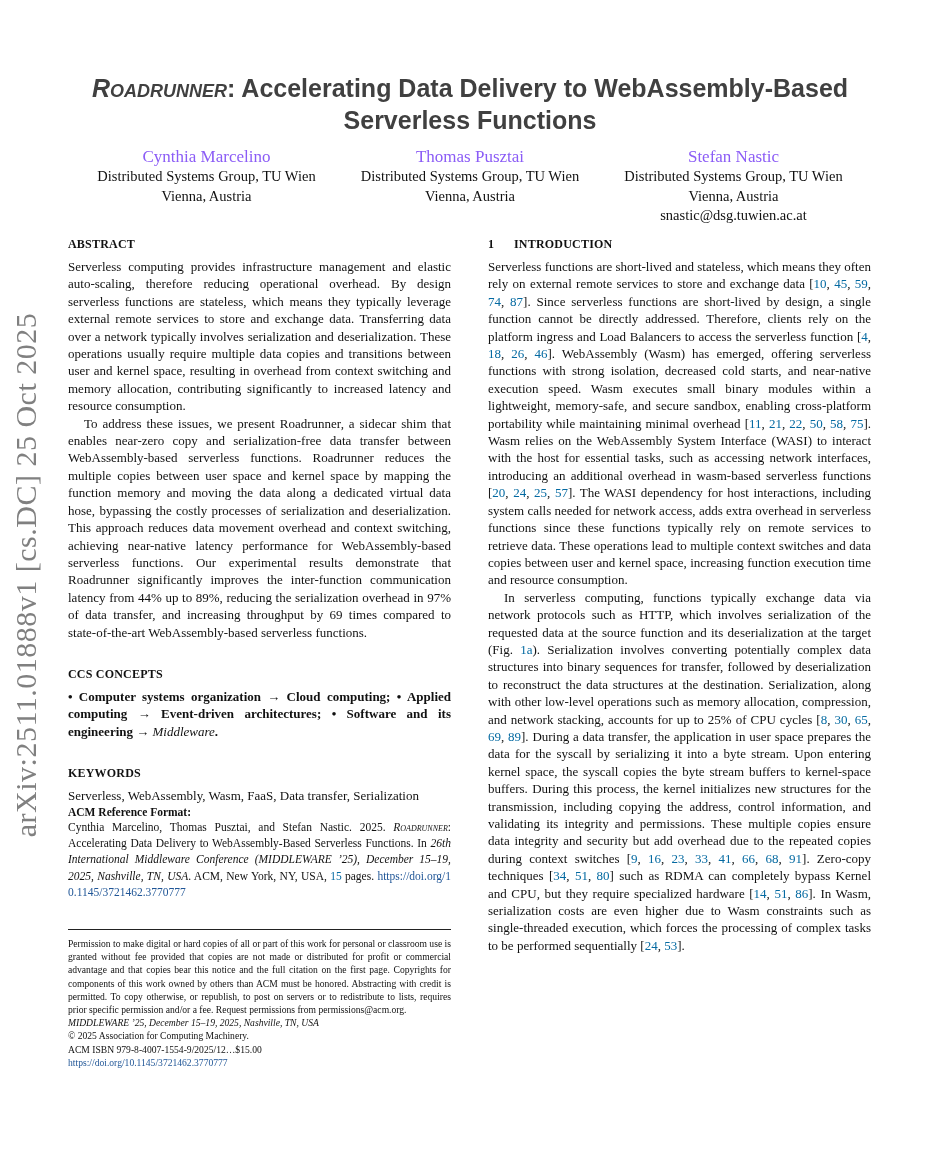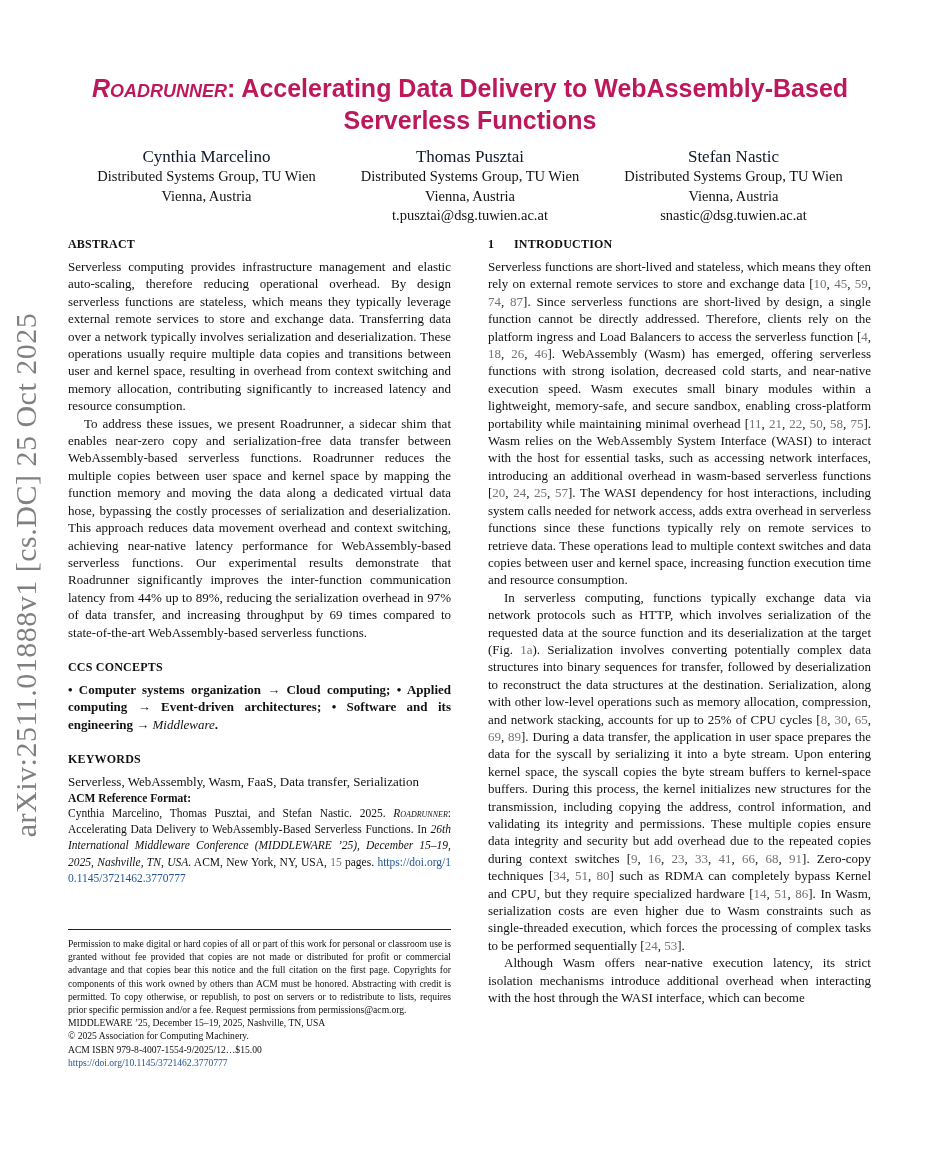--- a/index.html
+++ b/index.html
@@ -4,37 +4,37 @@
 <style>
   html, body { margin:0; padding:0; background:#ffffff; }
   body { width:935px; height:1153px; position:relative; overflow:hidden;
          font-family:"Liberation Serif","DejaVu Serif",serif; color:#111; }
   .arxiv { position:absolute; left:6px; top:290px; width:40px; height:570px; }
   .arxiv span { position:absolute; left:50%; top:50%; transform:translate(-50%,-50%) rotate(-90deg);
                 white-space:nowrap; font-size:30px; color:#808080; letter-spacing:0.5px;
                 font-family:"Liberation Serif",serif; }
   .title { position:absolute; left:60px; top:72px; width:820px; text-align:center;
            font-family:"Liberation Sans","DejaVu Sans",sans-serif; font-weight:bold;
-           font-size:25px; line-height:32px; color:#be185d; }
+           font-size:25px; line-height:32px; color:#404040; }
   .title .sc { font-style:italic; font-variant:small-caps; }
   .authors { position:absolute; left:75px; top:146px; width:790px; display:flex; justify-content:space-between; }
   .author { width:263px; text-align:center; font-size:14.5px; line-height:19.5px; }
-  .author .name { color:#0f172a; font-size:17px; line-height:21px; }
+  .author .name { color:#8b5cf6; font-size:17px; line-height:21px; }
   .col { position:absolute; top:234px; width:383px; font-size:13px; line-height:17.4px; text-align:justify; hyphens:auto; }
   .col.left { left:68px; }
   .col.right { left:488px; }
   h2 { font-size:12px; font-weight:bold; margin:0 0 4px 0; line-height:20px; letter-spacing:0.2px; }
   h2 .num { display:inline-block; width:26px; }
   p { margin:0; }
   p.indent { text-indent:16px; }
-  .cite { color:#737373; }
+  .cite { color:#0369a1; }
   .link { color:#1f5596; }
   .ccs { font-weight:bold; }
   .ccs em { font-weight:normal; }
-  .sec { margin-top:16px; }
+  .sec { margin-top:23px; }
   .refhead { font-weight:bold; font-size:11.5px; line-height:14px; }
   .reftext { font-size:11.5px; line-height:16.4px; text-align:justify; }
   .reftext .sc { font-style:italic; font-variant:small-caps; }
   .perm { position:absolute; left:68px; top:929px; width:383px; border-top:1.5px solid #222; padding-top:7px;
           font-size:9.6px; line-height:13.2px; text-align:justify; }
 </style>
 </head>
 <body>
 
 <div class="arxiv">
@@ -49,21 +49,20 @@
 <div class="authors">
   <div class="author">
     <div class="name">Cynthia Marcelino</div>
     <div>Distributed Systems Group, TU Wien</div>
     <div>Vienna, Austria</div>
   </div>
   <div class="author">
     <div class="name">Thomas Pusztai</div>
     <div>Distributed Systems Group, TU Wien</div>
     <div>Vienna, Austria</div>
-    <div>t.pusztai@dsg.tuwien.ac.at</div>
   </div>
   <div class="author">
     <div class="name">Stefan Nastic</div>
     <div>Distributed Systems Group, TU Wien</div>
     <div>Vienna, Austria</div>
     <div>snastic@dsg.tuwien.ac.at</div>
   </div>
 </div>
 
 <div class="col left">
@@ -76,24 +75,23 @@
 
   <h2 class="sec">KEYWORDS</h2>
   <p>Serverless, WebAssembly, Wasm, FaaS, Data transfer, Serialization</p>
 
   <div class="refhead">ACM Reference Format:</div>
   <div class="reftext"><span>Cynthia Marcelino, Thomas Pusztai, and Stefan Nastic. 2025. </span><span class="sc">Roadrunner</span><span>: Accelerating Data Delivery to WebAssembly-Based Serverless Functions. In </span><em>26th International Middleware Conference (MIDDLEWARE ’25), December 15–19, 2025, Nashville, TN, USA</em><span>. ACM, New York, NY, USA, </span><span class="cite">15</span><span> pages. </span><span class="link" style="word-break:break-all;">https://doi.org/10.1145/3721462.3770777</span></div>
 </div>
 
 <div class="perm">
   <div>Permission to make digital or hard copies of all or part of this work for personal or classroom use is granted without fee provided that copies are not made or distributed for profit or commercial advantage and that copies bear this notice and the full citation on the first page. Copyrights for components of this work owned by others than ACM must be honored. Abstracting with credit is permitted. To copy otherwise, or republish, to post on servers or to redistribute to lists, requires prior specific permission and/or a fee. Request permissions from permissions@acm.org.</div>
-  <div style="">MIDDLEWARE ’25, December 15–19, 2025, Nashville, TN, USA</div>
+  <div style="font-style:italic;">MIDDLEWARE ’25, December 15–19, 2025, Nashville, TN, USA</div>
   <div>© 2025 Association for Computing Machinery.</div>
   <div>ACM ISBN 979-8-4007-1554-9/2025/12…$15.00</div>
   <div class="link">https://doi.org/10.1145/3721462.3770777</div>
 </div>
 
 <div class="col right">
   <h2><span class="num">1</span><span>INTRODUCTION</span></h2>
   <p id="intro-p1"><span>Serverless functions are short-lived and stateless, which means they often rely on external remote services to store and exchange data [</span><span class="cite">10</span><span>, </span><span class="cite">45</span><span>, </span><span class="cite">59</span><span>, </span><span class="cite">74</span><span>, </span><span class="cite">87</span><span>]. Since serverless functions are short-lived by design, a single function cannot be directly addressed. Therefore, clients rely on the platform ingress and Load Balancers to access the serverless function [</span><span class="cite">4</span><span>, </span><span class="cite">18</span><span>, </span><span class="cite">26</span><span>, </span><span class="cite">46</span><span>]. WebAssembly (Wasm) has emerged, offering serverless functions with strong isolation, decreased cold starts, and near-native execution speed. Wasm executes small binary modules within a lightweight, memory-safe, and secure sandbox, enabling cross-platform portability while maintaining minimal overhead [</span><span class="cite">11</span><span>, </span><span class="cite">21</span><span>, </span><span class="cite">22</span><span>, </span><span class="cite">50</span><span>, </span><span class="cite">58</span><span>, </span><span class="cite">75</span><span>]. Wasm relies on the WebAssembly System Interface (WASI) to interact with the host for essential tasks, such as accessing network interfaces, introducing an additional overhead in wasm-based serverless functions [</span><span class="cite">20</span><span>, </span><span class="cite">24</span><span>, </span><span class="cite">25</span><span>, </span><span class="cite">57</span><span>]. The WASI dependency for host interactions, including system calls needed for network access, adds extra overhead in serverless functions since these functions typically rely on remote services to retrieve data. These operations lead to multiple context switches and data copies between user and kernel space, increasing function execution time and resource consumption.</span></p>
   <p id="intro-p2" class="indent"><span>In serverless computing, functions typically exchange data via network protocols such as HTTP, which involves serialization of the requested data at the source function and its deserialization at the target (Fig. </span><span class="cite">1a</span><span>). Serialization involves converting potentially complex data structures into binary sequences for transfer, followed by deserialization to reconstruct the data structures at the destination. Serialization, along with other low-level operations such as memory allocation, compression, and network stacking, accounts for up to 25% of CPU cycles [</span><span class="cite">8</span><span>, </span><span class="cite">30</span><span>, </span><span class="cite">65</span><span>, </span><span class="cite">69</span><span>, </span><span class="cite">89</span><span>]. During a data transfer, the application in user space prepares the data for the syscall by serializing it into a byte stream. Upon entering kernel space, the syscall copies the byte stream buffers to kernel-space buffers. During this process, the kernel initializes new structures for the transmission, including copying the address, control information, and validating its integrity and permissions. These multiple copies ensure data integrity and security but add overhead due to the repeated copies during context switches [</span><span class="cite">9</span><span>, </span><span class="cite">16</span><span>, </span><span class="cite">23</span><span>, </span><span class="cite">33</span><span>, </span><span class="cite">41</span><span>, </span><span class="cite">66</span><span>, </span><span class="cite">68</span><span>, </span><span class="cite">91</span><span>]. Zero-copy techniques [</span><span class="cite">34</span><span>, </span><span class="cite">51</span><span>, </span><span class="cite">80</span><span>] such as RDMA can completely bypass Kernel and CPU, but they require specialized hardware [</span><span class="cite">14</span><span>, </span><span class="cite">51</span><span>, </span><span class="cite">86</span><span>]. In Wasm, serialization costs are even higher due to Wasm constraints such as single-threaded execution, which forces the processing of complex tasks to be performed sequentially [</span><span class="cite">24</span><span>, </span><span class="cite">53</span><span>].</span></p>
-  <p class="indent">Although Wasm offers near-native execution latency, its strict isolation mechanisms introduce additional overhead when interacting with the host through the WASI interface, which can become</p>
 </div>
 
 </body></html>

